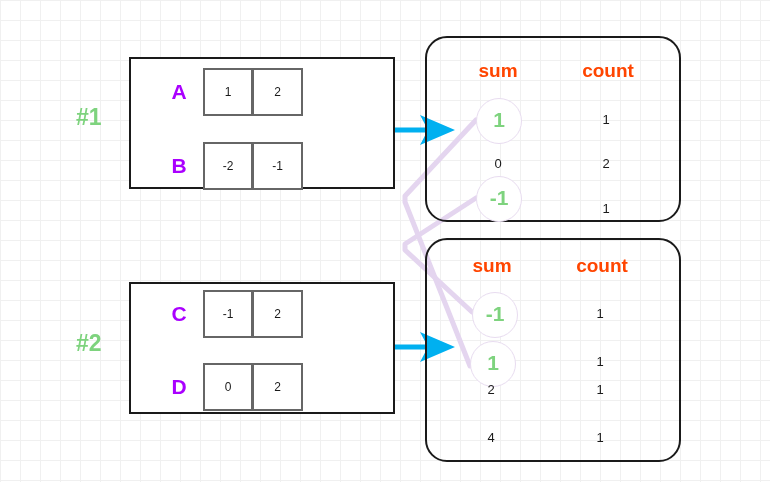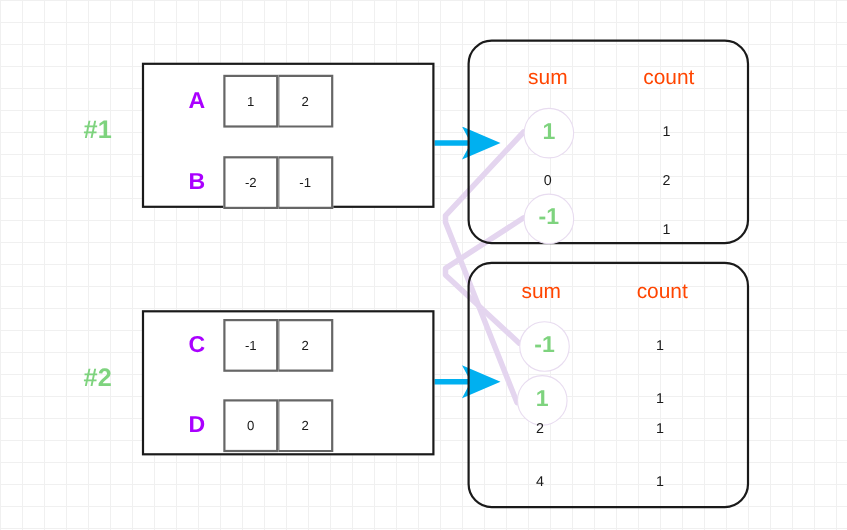--- a/index.html
+++ b/index.html
@@ -99,21 +99,21 @@
     background: transparent;
     box-sizing: border-box;
   }
   #agg-box-1 { left: 425px; top: 36px;  width: 256px; height: 186px; }
   #agg-box-2 { left: 425px; top: 238px; width: 256px; height: 224px; }
 
   .agg-head {
     position: absolute;
     color: #ff4500;
     font-size: 19px;
-    font-weight: normal;
+    font-weight: bold;
     text-align: center;
     white-space: nowrap;
   }
   .agg-val {
     position: absolute;
     font-size: 13px;
     color: #1a1a1a;
     text-align: center;
     white-space: nowrap;
     width: 60px;

